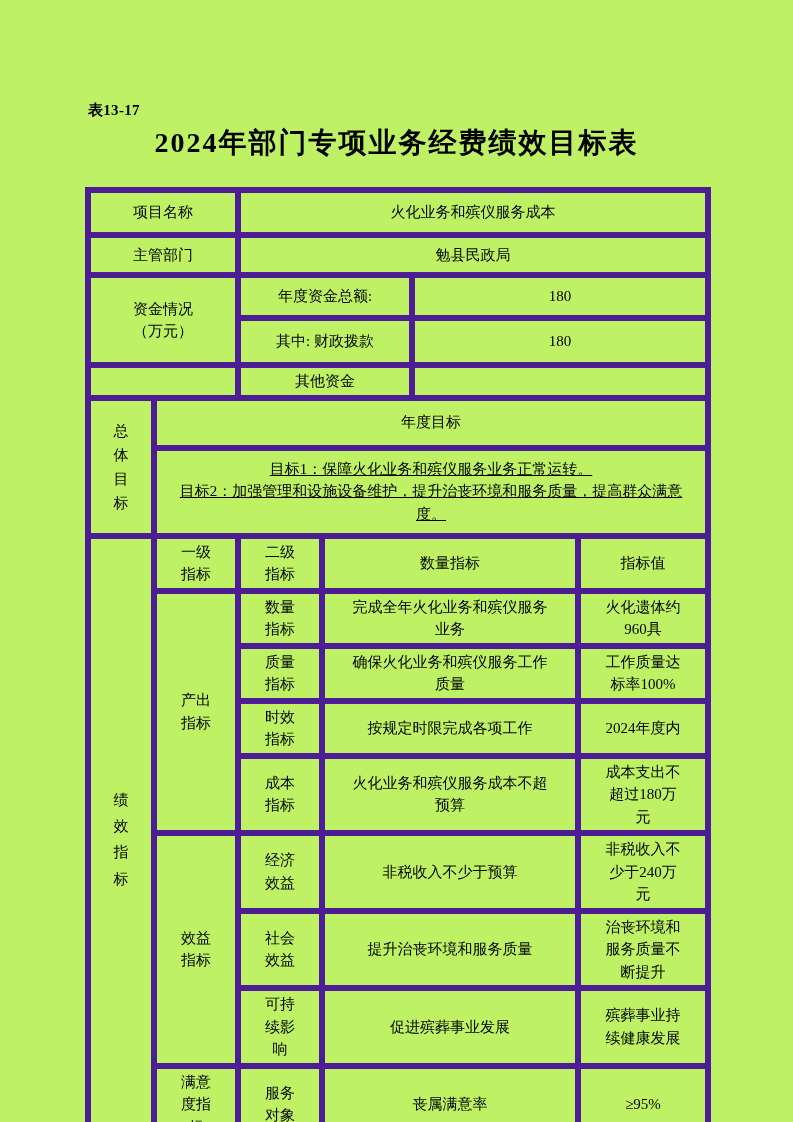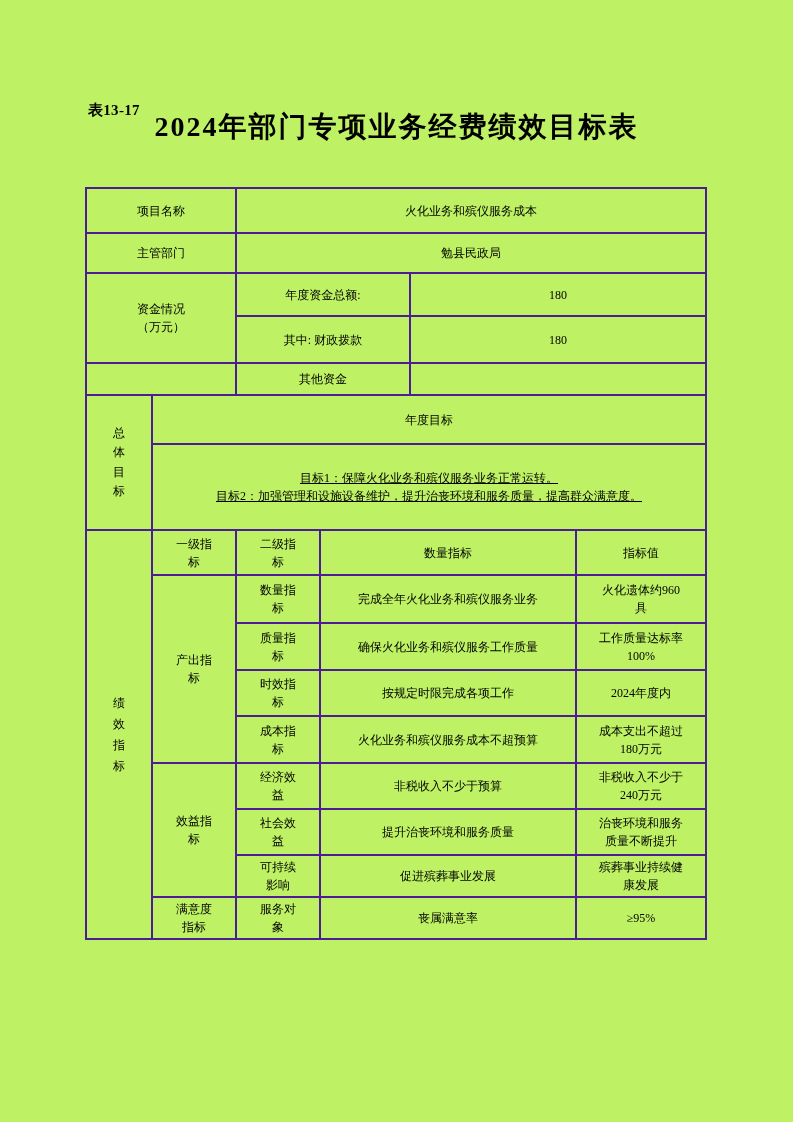--- a/index.html
+++ b/index.html
@@ -19,39 +19,39 @@
     position: absolute;
     left: 88px;
     top: 101px;
     font-size: 15px;
     font-weight: 600;
     letter-spacing: 0.3px;
   }
   .doc-title {
     position: absolute;
     left: 0;
-    top: 108px;
+    top: 124px;
     width: 100%;
     text-align: center;
     font-size: 28px;
     font-weight: bold;
     letter-spacing: 2px;
   }
   table.main {
     position: absolute;
     left: 85px;
     top: 187px;
     width: 620px;
     border-collapse: collapse;
     table-layout: fixed;
     border: 2px solid #000;
   }
   table.main td {
-    border: 2px solid #4c1d95;
-    font-size: 12px;
+    border: 6px solid #4c1d95;
+    font-size: 15px;
     text-align: center;
     vertical-align: middle;
     padding: 2px 21px;
     line-height: 1.5;
     overflow: hidden;
   }
   tr.bt2 > td { border-top-width: 2px; }
   td.left  { text-align: left;  padding-left: 7px; }
   td.right { text-align: right; padding-right: 5px; }
   td.prewrap { white-space: pre-line; }

